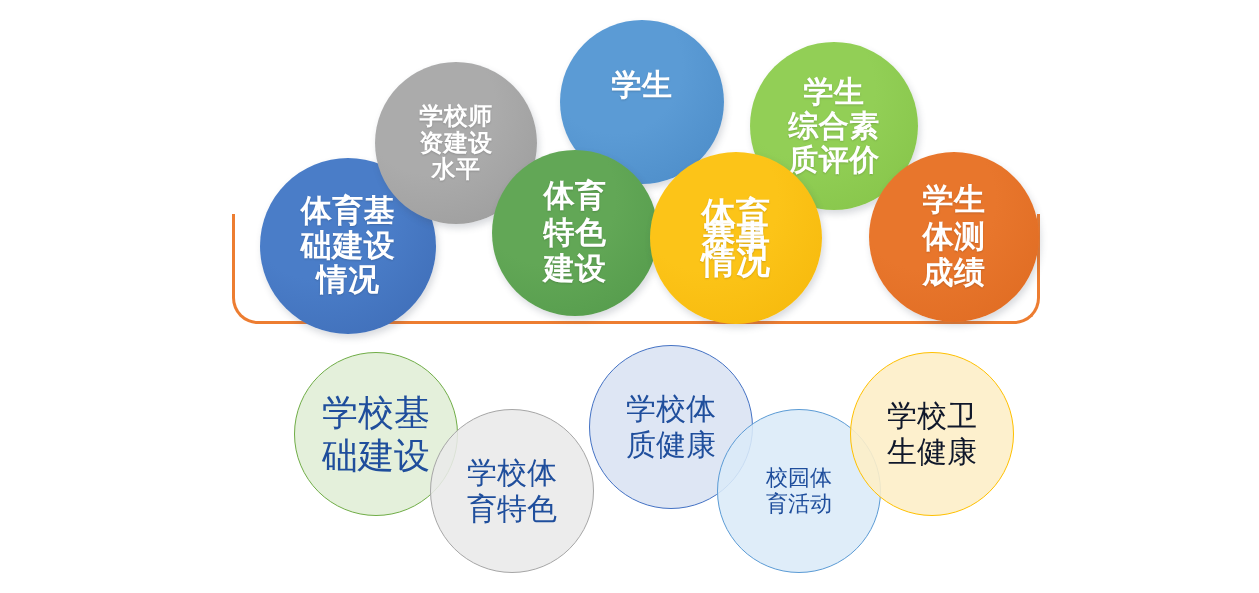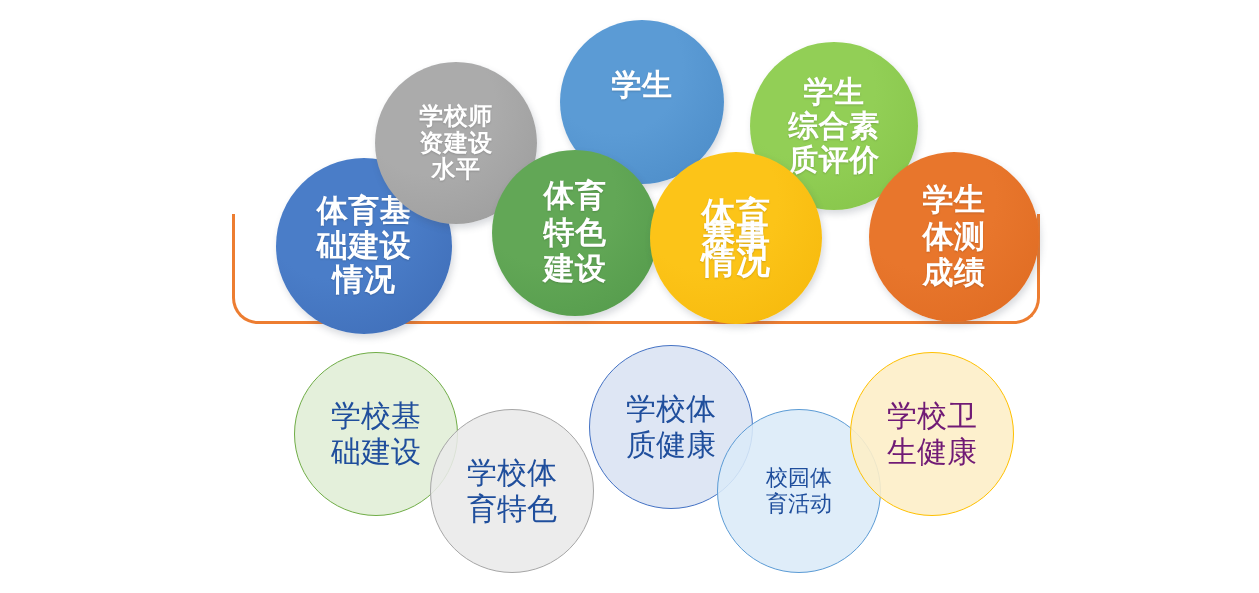--- a/index.html
+++ b/index.html
@@ -58,21 +58,21 @@
   .obubble .txt{display:block;padding:0 6px;}
 </style>
 </head>
 <body>
 
 <div id="stage">
 
   <div class="bracket" style="left: 232px; top: 214px; width: 808px; height: 110px; border-color: rgb(237, 125, 49);"></div>
 
   <div id="top-layer">
-      <div class="bubble" style="left: 276px; top: 158px; width: 176px; height: 176px; background: radial-gradient(circle at 33% 28%, rgb(74, 125, 200) 0%, rgb(74, 125, 200) 42%, rgb(61, 107, 181) 100%); color: rgb(255, 255, 255); font-size: 31px; line-height: 1.12; z-index: 5;">
+      <div class="bubble" style="left: 260px; top: 158px; width: 176px; height: 176px; background: radial-gradient(circle at 33% 28%, rgb(74, 125, 200) 0%, rgb(74, 125, 200) 42%, rgb(61, 107, 181) 100%); color: rgb(255, 255, 255); font-size: 31px; line-height: 1.12; z-index: 5;">
         <span class="txt"><span>体育基</span><br><span>础建设</span><br><span>情况</span></span>
       </div>
       <div class="bubble" style="left: 375px; top: 62px; width: 162px; height: 162px; background: radial-gradient(circle at 33% 28%, rgb(171, 171, 171) 0%, rgb(171, 171, 171) 42%, rgb(154, 154, 154) 100%); color: rgb(255, 255, 255); font-size: 24px; line-height: 1.12; z-index: 6;">
         <span class="txt"><span>学校师</span><br><span>资建设</span><br><span>水平</span></span>
       </div>
       <div class="bubble" style="left: 560px; top: 20px; width: 164px; height: 164px; background: radial-gradient(circle at 33% 28%, rgb(91, 155, 213) 0%, rgb(91, 155, 213) 42%, rgb(74, 138, 198) 100%); color: rgb(255, 255, 255); font-size: 30px; line-height: 1.12; z-index: 7;">
         <span class="txt"><span>学生</span><br><br></span>
       </div>
       <div class="bubble" style="left: 492px; top: 150px; width: 166px; height: 166px; background: radial-gradient(circle at 33% 28%, rgb(98, 167, 86) 0%, rgb(98, 167, 86) 42%, rgb(82, 153, 74) 100%); color: rgb(255, 255, 255); font-size: 31px; line-height: 1.18; z-index: 8;">
         <span class="txt"><span>体育</span><br><span>特色</span><br><span>建设</span></span>
@@ -81,30 +81,30 @@
         <span class="txt"><span>学生</span><br><span>综合素</span><br><span>质评价</span></span>
       </div>
       <div class="bubble" style="left: 650px; top: 152px; width: 172px; height: 172px; background: radial-gradient(circle at 33% 28%, rgb(252, 196, 24) 0%, rgb(252, 196, 24) 42%, rgb(245, 183, 10) 100%); color: rgb(255, 255, 255); font-size: 34px; line-height: 0.68; z-index: 10;">
         <span class="txt"><span>体育</span><br><span>赛事</span><br><span>情况</span></span>
       </div>
       <div class="bubble" style="left: 869px; top: 152px; width: 170px; height: 170px; background: radial-gradient(circle at 33% 28%, rgb(232, 118, 44) 0%, rgb(232, 118, 44) 42%, rgb(222, 106, 33) 100%); color: rgb(255, 255, 255); font-size: 31px; line-height: 1.18; z-index: 11;">
         <span class="txt"><span>学生</span><br><span>体测</span><br><span>成绩</span></span>
       </div>
     </div>
   <div id="bottom-layer">
-      <div class="obubble" style="left: 294px; top: 352px; width: 164px; height: 164px; background: rgba(226, 239, 216, 0.92); border: 1.6px solid rgb(112, 173, 71); color: rgb(31, 78, 156); font-size: 30px; line-height: 1.2; z-index: 3;">
+      <div class="obubble" style="left: 294px; top: 352px; width: 164px; height: 164px; background: rgba(226, 239, 216, 0.92); border: 1.6px solid rgb(112, 173, 71); color: rgb(31, 78, 156); font-size: 36px; line-height: 1.2; z-index: 3;">
         <span class="txt"><span>学校基</span><br><span>础建设</span></span>
       </div>
       <div class="obubble" style="left: 430px; top: 409px; width: 164px; height: 164px; background: rgba(233, 233, 233, 0.88); border: 1.6px solid rgb(166, 166, 166); color: rgb(31, 78, 156); font-size: 30px; line-height: 1.2; z-index: 4;">
         <span class="txt"><span>学校体</span><br><span>育特色</span></span>
       </div>
       <div class="obubble" style="left: 589px; top: 345px; width: 164px; height: 164px; background: rgba(217, 226, 243, 0.88); border: 1.6px solid rgb(68, 114, 196); color: rgb(31, 78, 156); font-size: 30px; line-height: 1.2; z-index: 5;">
         <span class="txt"><span>学校体</span><br><span>质健康</span></span>
       </div>
       <div class="obubble" style="left: 717px; top: 409px; width: 164px; height: 164px; background: rgba(219, 234, 248, 0.88); border: 1.6px solid rgb(91, 155, 213); color: rgb(31, 78, 156); font-size: 22px; line-height: 1.2; z-index: 6;">
         <span class="txt"><span>校园体</span><br><span>育活动</span></span>
       </div>
-      <div class="obubble" style="left: 850px; top: 352px; width: 164px; height: 164px; background: rgba(253, 238, 200, 0.9); border: 1.6px solid rgb(255, 192, 0); color: #701a75; font-size: 30px; line-height: 1.2; z-index: 7;">
+      <div class="obubble" style="left: 850px; top: 352px; width: 164px; height: 164px; background: rgba(253, 238, 200, 0.9); border: 1.6px solid rgb(255, 192, 0); color: #0f172a; font-size: 30px; line-height: 1.2; z-index: 7;">
         <span class="txt"><span>学校卫</span><br><span>生健康</span></span>
       </div>
     </div>
 
 </div>
 
 </body></html>

